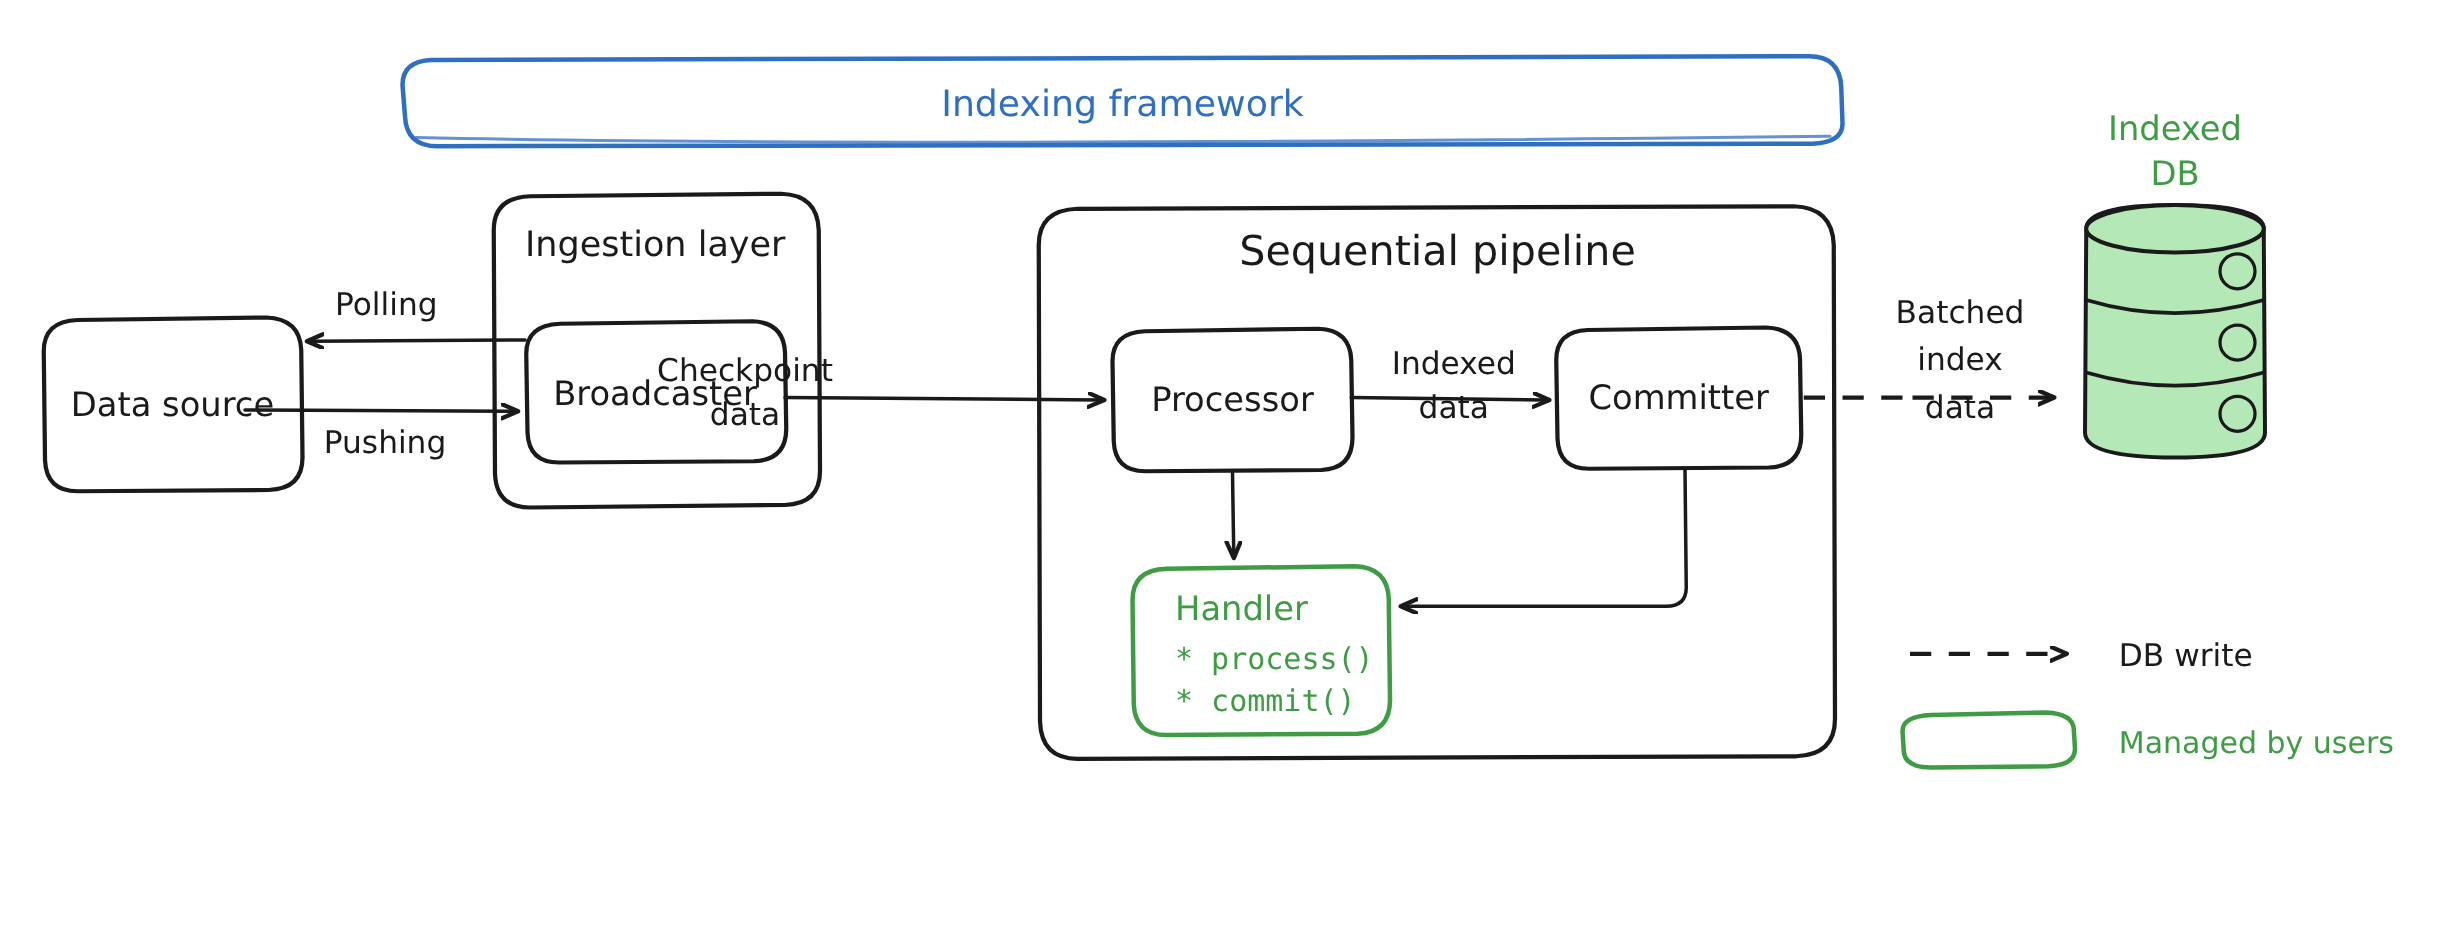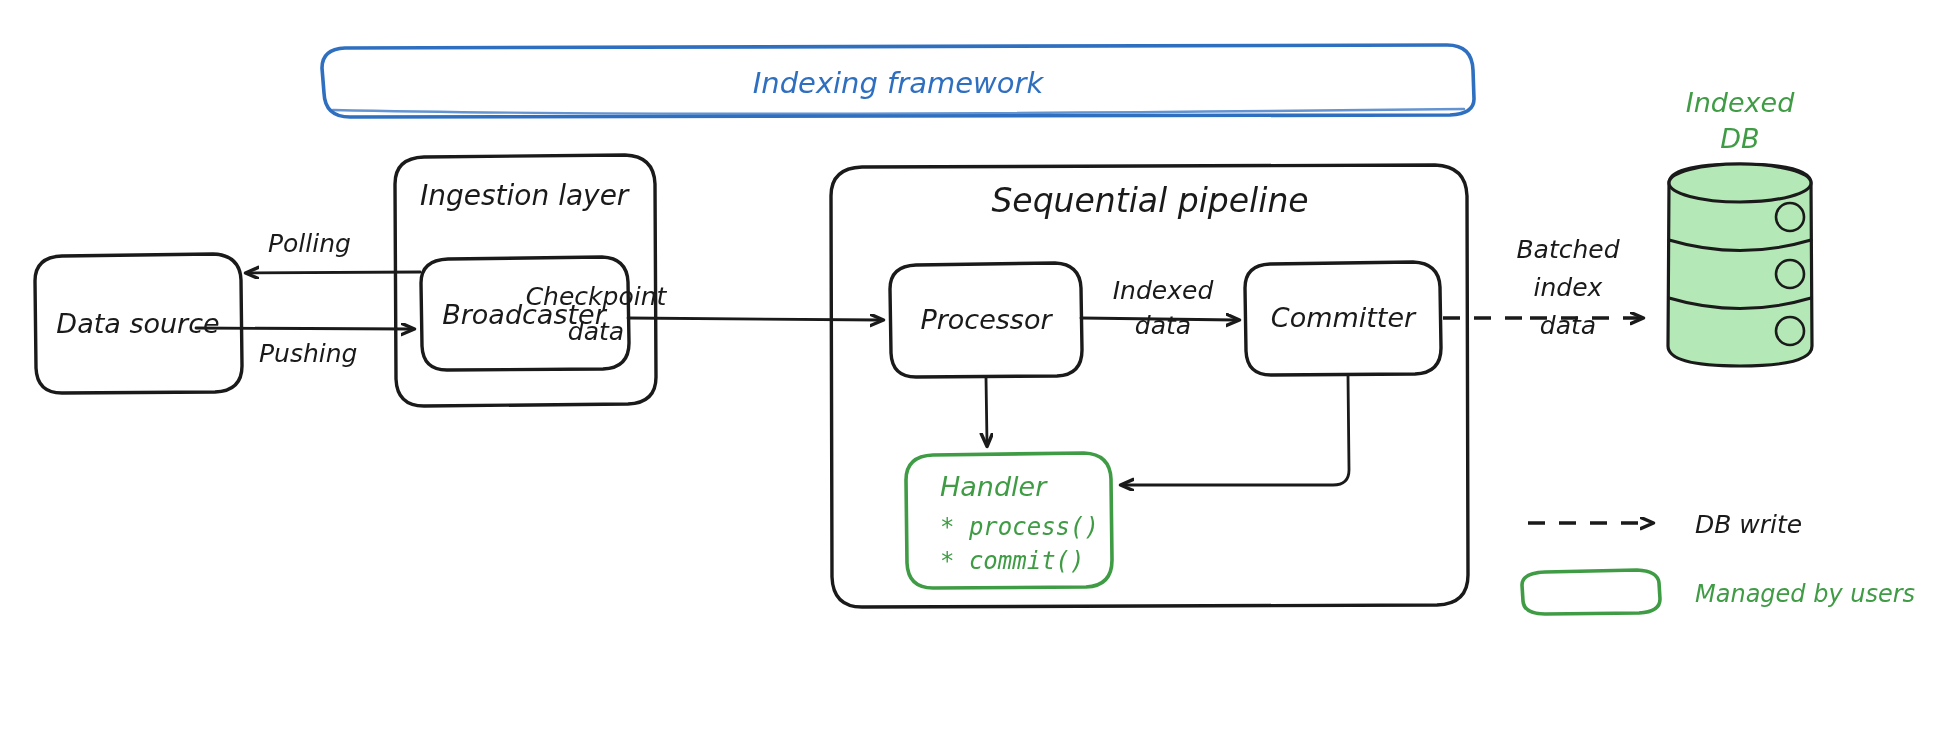--- a/index.html
+++ b/index.html
@@ -2,21 +2,21 @@
 <html><head>
 <meta charset="utf-8">
 <style>
   html,body{margin:0;padding:0;background:#ffffff;}
   body{
     width:1950px;height:744px;
     font-family:"DejaVu Sans", sans-serif;
     overflow:hidden;
     position:relative;
   }
-  #stage{position:absolute;left:0;top:0;width:1950px;height:744px;font-style:italic;}
+  #stage{position:absolute;left:0;top:0;width:1950px;height:744px;}
   svg.layer{position:absolute;left:0;top:0;width:1950px;height:744px;overflow:visible;}
 
   text{ font-family:"DejaVu Sans", sans-serif; }
   .t-box   { font-size:27px; fill:#1a1a1a; }
   .t-group { font-size:28px; fill:#1a1a1a; }
   .t-pipe  { font-size:33px; fill:#1a1a1a; }
   .t-edge  { font-size:25px; fill:#1a1a1a; }
   .t-blue  { font-size:29px; fill:#2f6fc0; }
   .t-green { font-size:27px; fill:#3f9c45; }
   .t-mono  { font-size:24px; fill:#3f9c45; font-family:"DejaVu Sans Mono", monospace; }

